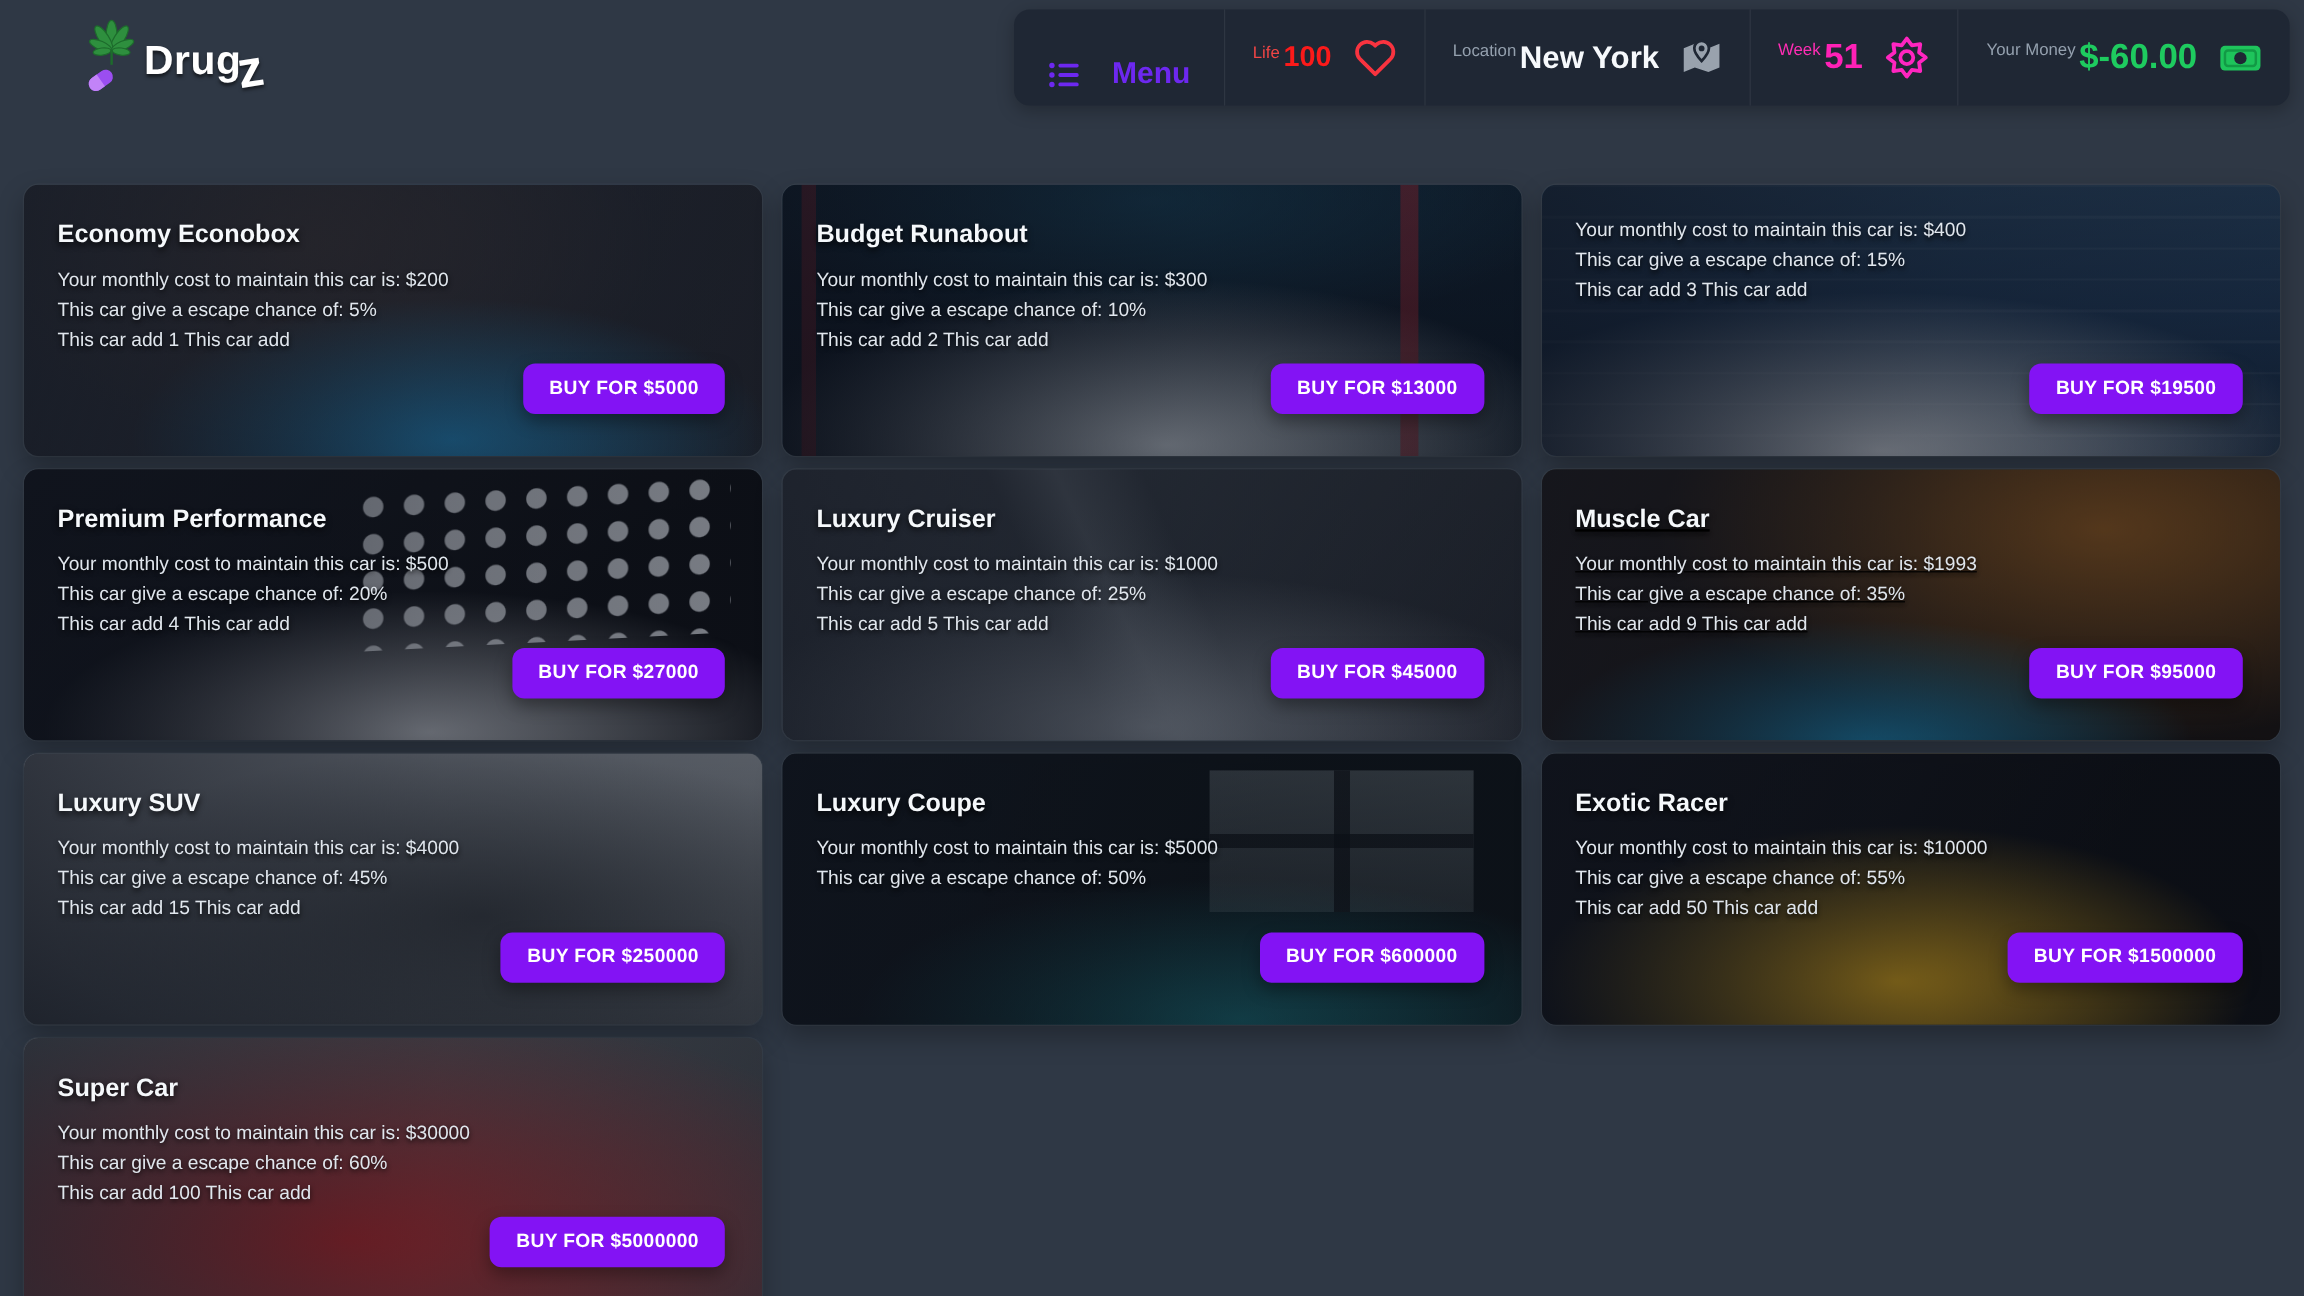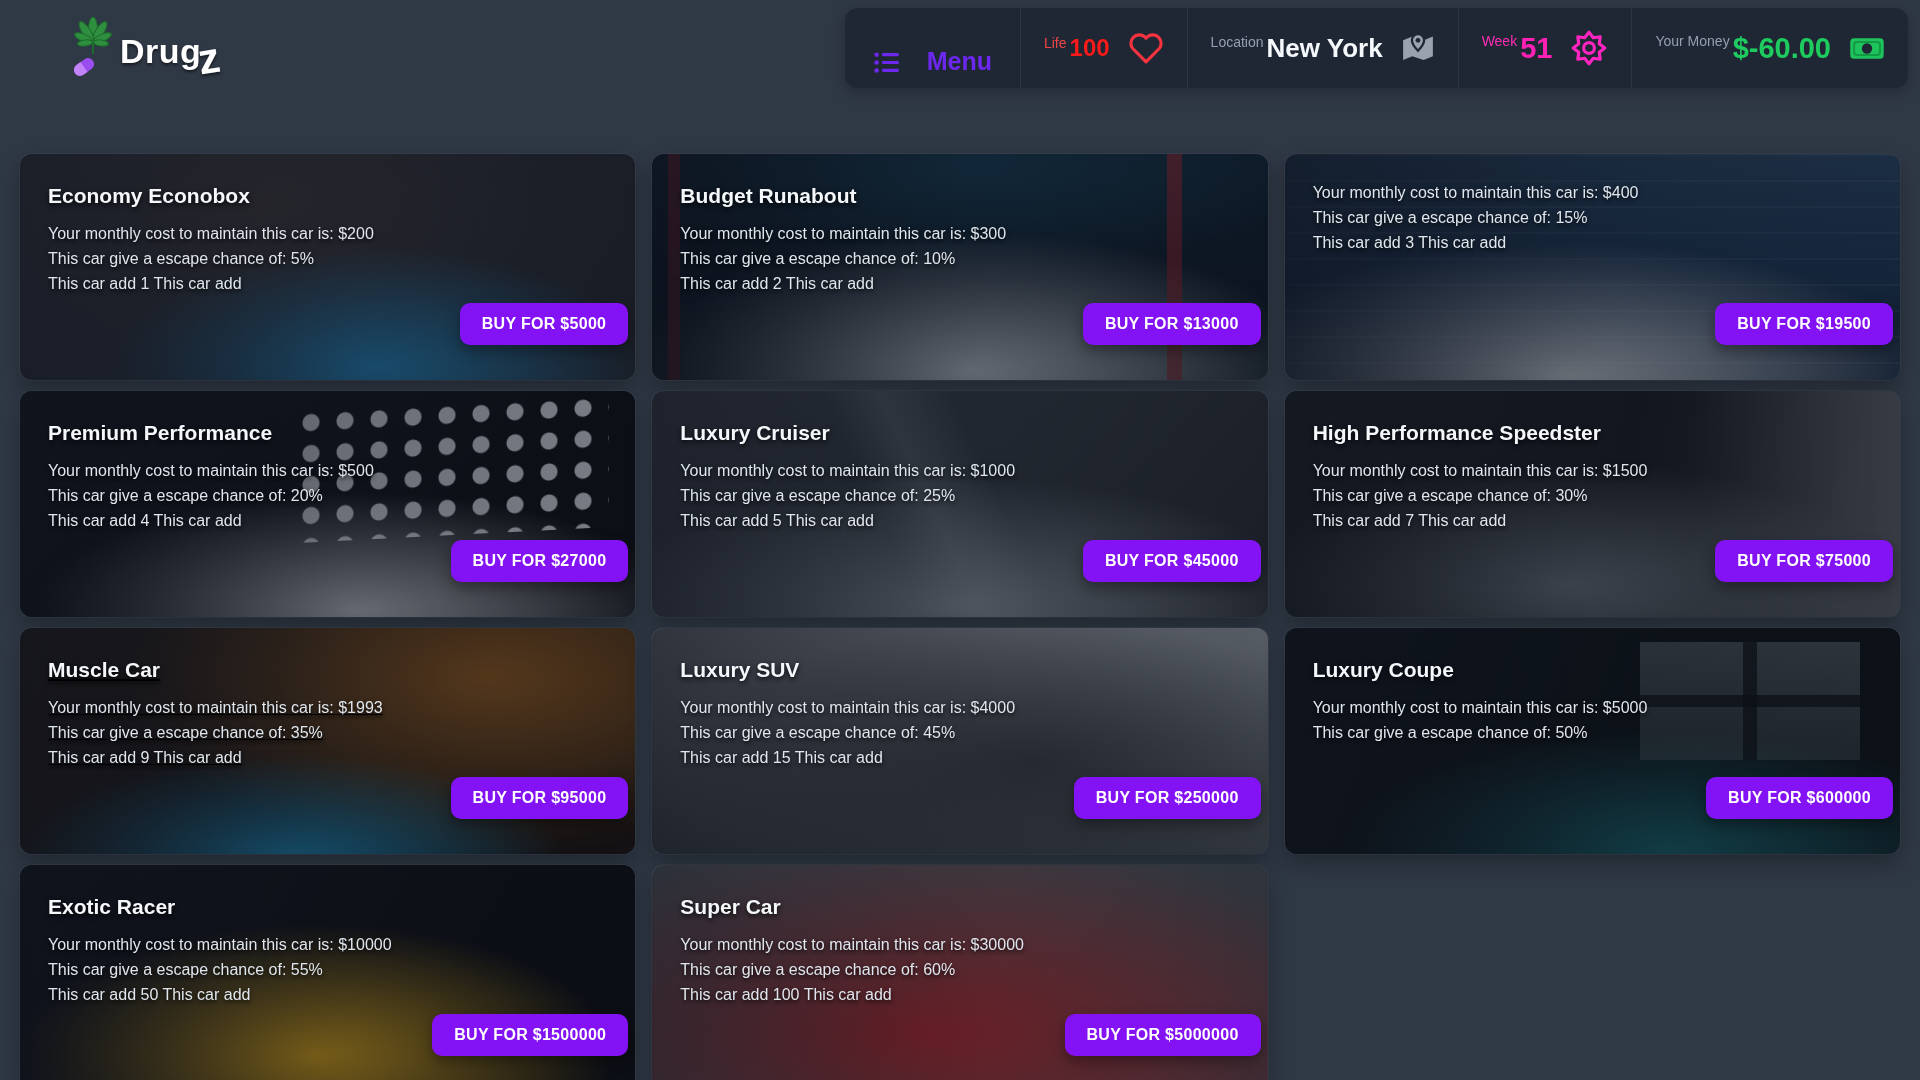--- a/index.html
+++ b/index.html
@@ -34,21 +34,21 @@
   
   .grid{display:grid;grid-template-columns:repeat(3,1fr);gap:11px 17px;margin:66px 20px 0;}
   .card{position:relative;height:226px;border-radius:12px;overflow:hidden;
     box-shadow:0 0 0 1px rgba(255,255,255,.04),0 10px 22px rgba(0,0,0,.28);}
   .card::before{content:"";position:absolute;inset:0;z-index:1;
     background:linear-gradient(95deg,rgba(13,17,27,.72) 0%,rgba(13,17,27,.48) 55%,rgba(13,17,27,.40) 100%);}
   .card-content{position:relative;z-index:2;padding:30px 28px 0;}
   .card-title{margin:0 0 17px;font-size:21px;font-weight:bold;color:#f5f8fb;text-shadow:0 2px 5px rgba(0,0,0,.85);}
   .card-line{margin:0 0 7px;font-size:16px;color:#e0e6ed;text-shadow:0 2px 4px rgba(0,0,0,.85);}
   .card-line:empty{display:none;}
-  .buy-btn{position:absolute;z-index:2;right:7px;bottom:35px;height:42px;padding:0 22px;
+  .buy-btn{position:absolute;z-index:2;right:31px;bottom:35px;height:42px;padding:0 22px;
     border:none;border-radius:10px;background:#8313f4;color:#ffffff;font-weight:bold;font-size:16px;
     font-family:inherit;letter-spacing:.3px;cursor:pointer;box-shadow:0 6px 14px rgba(0,0,0,.35);}
   .card-decor{position:absolute;inset:0;z-index:0;}
   
   .cars-0{background:
     radial-gradient(ellipse 430px 190px at 58% 94%, rgba(32,148,212,.78), rgba(32,148,212,0) 62%),
     radial-gradient(ellipse 420px 240px at 38% 22%, rgba(96,74,64,.38), rgba(96,74,64,0) 70%),
     linear-gradient(115deg,#3e444e 0%,#2a2e38 45%,#22252d 100%);}
   .cars-1{background:
     radial-gradient(ellipse 520px 210px at 52% 96%, rgba(214,221,228,.82), rgba(214,221,228,0) 66%),
@@ -227,30 +227,20 @@
     <article class="card cars-4">
     <div class="card-decor"></div>
     <div class="card-content">
       <h2 class="card-title">Luxury Cruiser</h2>
       <p class="card-line">Your monthly cost to maintain this car is: $1000</p>
       <p class="card-line">This car give a escape chance of: 25%</p>
       <p class="card-line">This car add 5 This car add</p>
     </div>
     <button class="buy-btn">BUY FOR $45000</button>
   </article>
-    <article class="card cars-5">
-    <div class="card-decor"></div>
-    <div class="card-content">
-      <h2 class="card-title">High Performance Speedster</h2>
-      <p class="card-line">Your monthly cost to maintain this car is: $1500</p>
-      <p class="card-line">This car give a escape chance of: 30%</p>
-      <p class="card-line">This car add 7 This car add</p>
-    </div>
-    <button class="buy-btn">BUY FOR $75000</button>
-  </article>
     <article class="card cars-6">
     <div class="card-decor"></div>
     <div class="card-content">
       <h2 class="card-title">Muscle Car</h2>
       <p class="card-line">Your monthly cost to maintain this car is: $1993</p>
       <p class="card-line">This car give a escape chance of: 35%</p>
       <p class="card-line">This car add 9 This car add</p>
     </div>
     <button class="buy-btn">BUY FOR $95000</button>
   </article>

